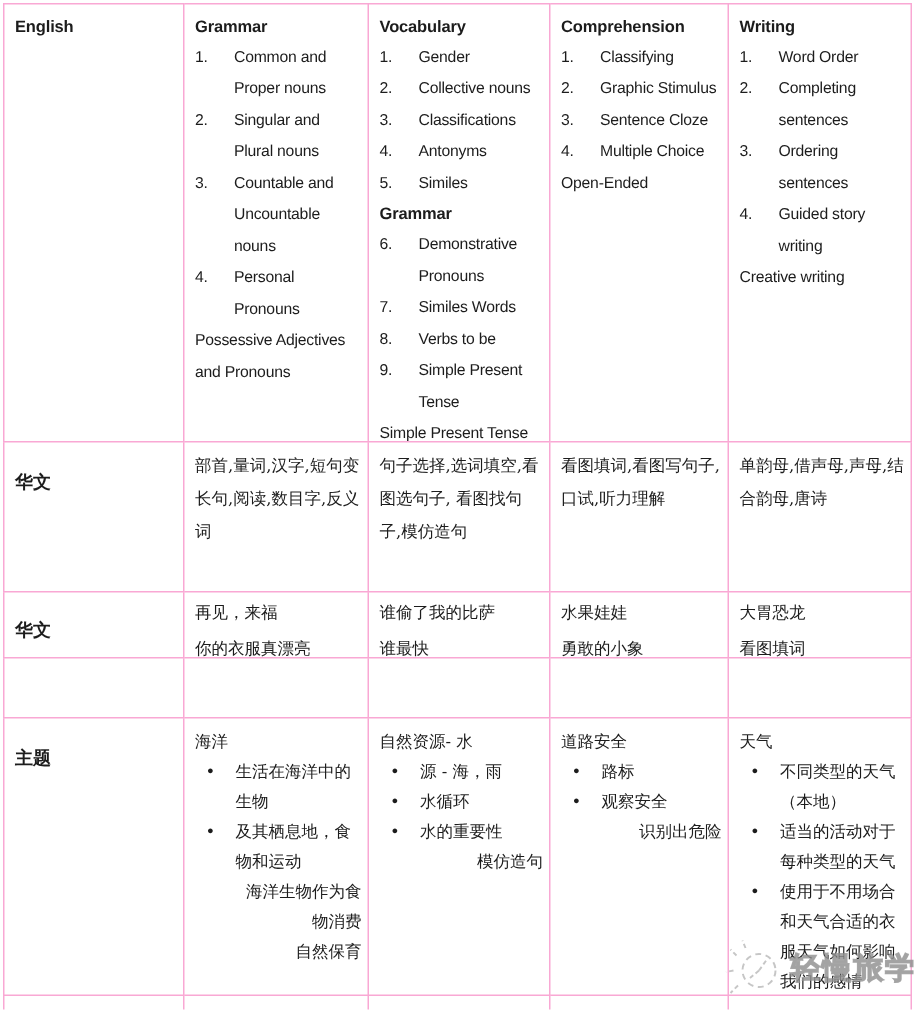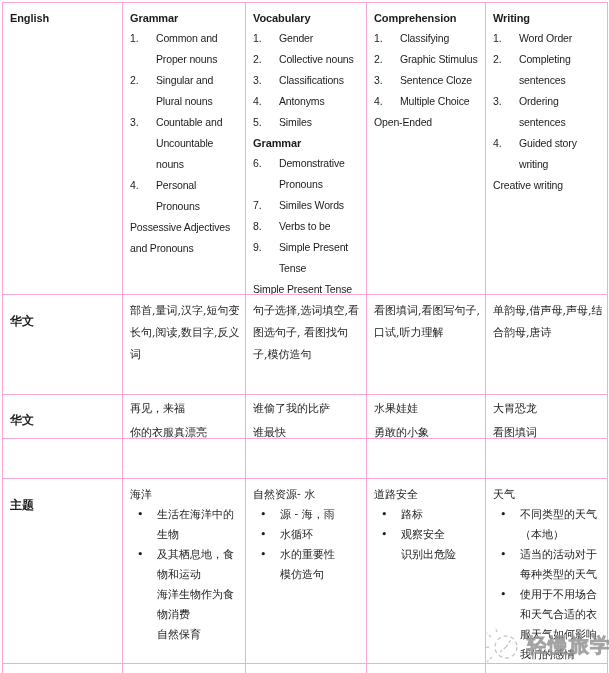--- a/index.html
+++ b/index.html
@@ -26,21 +26,21 @@
   .itext { flex:1; min-width:0; }
   .plain-en { font-size:10.5px; line-height:21px; letter-spacing:-0.15px; }
 
   .cnf { font-family:"DejaVu Serif","Liberation Serif",serif; }
   .cn-label { font-weight:bold; font-size:12px; line-height:18px;margin-top:12px; }
   .cn-text { font-size:11px; line-height:22px; }
   .cn-line { font-size:11px; line-height:20px; margin-bottom:4px; }
   .cn-title { font-size:11px; line-height:21px; }
   .bullet-item { position:relative; padding-left:27px; font-size:11px; line-height:20px; }
   .bullet-item::before { content:"\2022"; position:absolute; left:7px; }
-  .plain-cn { margin-left:27px; font-size:11px; line-height:20px; }
+  .plain-cn { margin-left:27px; font-size:11px; line-height:20px;text-align:right; }
 
   .watermark { position:absolute; left:483px; top:620px; width:126px; height:50px;
                display:flex; align-items:center; pointer-events:none; }
   .wm-text { font-family:"DejaVu Serif","Liberation Serif",serif;
              font-size:20px; font-weight:bold;
              color:rgba(190,190,190,0.38);
              -webkit-text-stroke:0.8px rgba(140,140,140,0.75);
              white-space:nowrap; letter-spacing:1px; }
   .wm-icon { flex:none; margin-right:2px; opacity:0.65; }
 </style>

